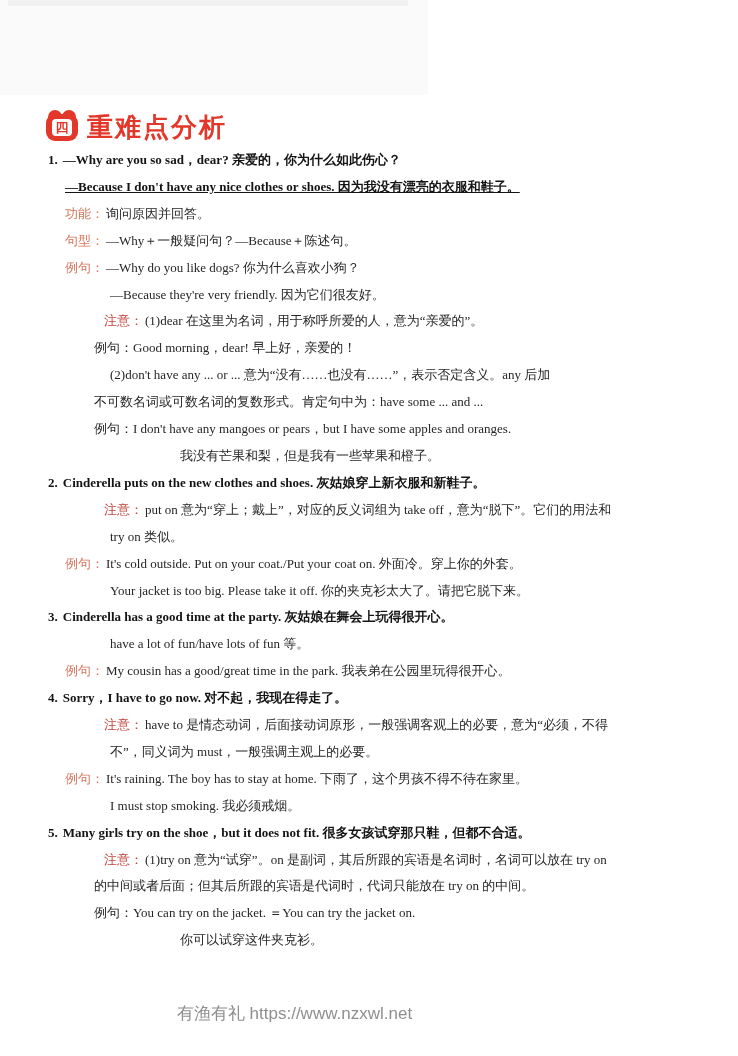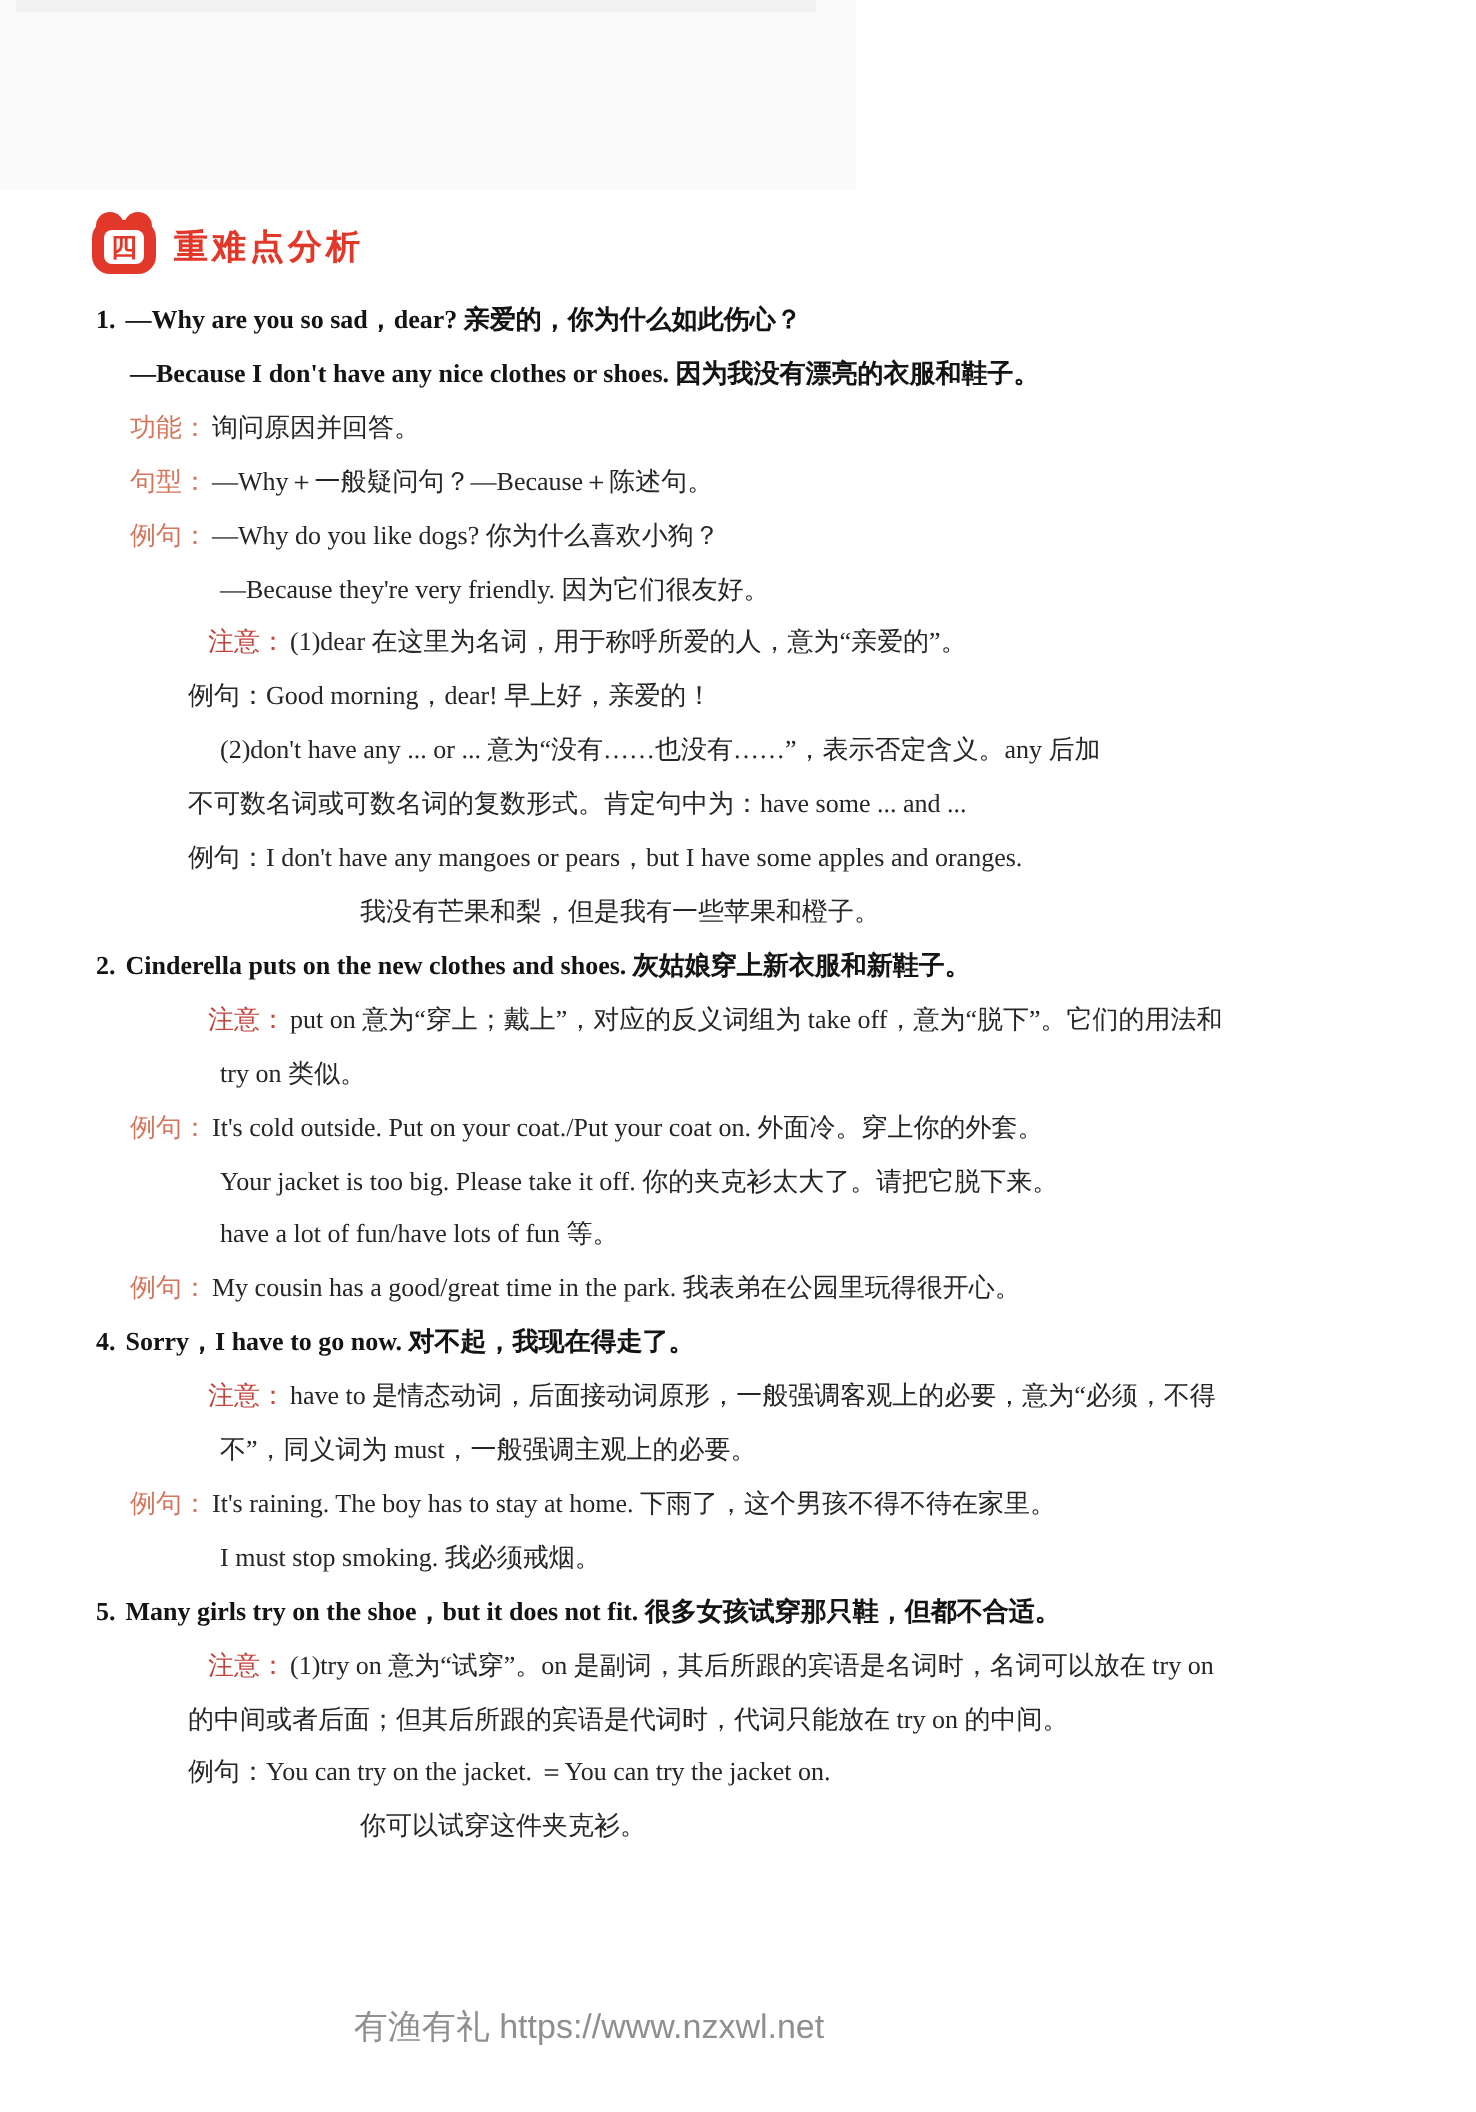--- a/index.html
+++ b/index.html
@@ -14,28 +14,28 @@
 
   
   .sec-header{position:absolute;top:110px;left:46px;display:flex;align-items:center;gap:9px;}
   .badge{position:relative;width:32px;height:27px;background:var(--red);border-radius:9px;flex:0 0 auto;}
   .badge::before,.badge::after{content:"";position:absolute;top:-4px;width:14px;height:14px;
       border-radius:50%;background:var(--red);}
   .badge::before{left:2px;} .badge::after{right:2px;}
   .badge-inner{position:absolute;left:6px;right:6px;top:5px;bottom:5px;background:#fff;border-radius:4px;
       display:flex;align-items:center;justify-content:center;z-index:1;
       color:var(--red);font-weight:bold;font-size:13px;font-family:"Liberation Sans",sans-serif;}
-  .sec-title{font-size:17px;font-weight:bold;color:var(--red);letter-spacing:2px;
+  .sec-title{font-size:26px;font-weight:bold;color:var(--red);letter-spacing:2px;
       font-family:"Liberation Sans",sans-serif;}
 
   
   .content{position:absolute;top:147px;left:0;width:738px;}
   .line{line-height:26.9px;font-size:13px;white-space:nowrap;}
   .l-head{margin-left:48px;font-weight:bold;color:#141414;}
-  .l-head2{margin-left:65px;font-weight:bold;color:#141414;}
+  .l-head2{margin-left:65px;font-weight:bold;color:#141414;text-decoration:underline;}
   .l-label{margin-left:65px;}
   .ind-2{margin-left:110px;}
   .ind-3{margin-left:94px;}
   .ind-4{margin-left:180px;}
   .lab{margin-right:2px;}
   .label-accent{color:var(--accent);}
   .label-note{color:var(--note);margin-left:39px;}
   .num{margin-right:5px;}
 
   
@@ -67,20 +67,21 @@
       <div class="line ind-3"><span>例句：Good morning，dear! 早上好，亲爱的！</span></div>
       <div class="line ind-2"><span>(2)don't have any ... or ... 意为“没有……也没有……”，表示否定含义。any 后加</span></div>
       <div class="line ind-3"><span>不可数名词或可数名词的复数形式。肯定句中为：have some ... and ...</span></div>
       <div class="line ind-3"><span>例句：I don't have any mangoes or pears，but I have some apples and oranges.</span></div>
       <div class="line ind-4"><span>我没有芒果和梨，但是我有一些苹果和橙子。</span></div>
       <div class="line l-head"><span class="num">2.</span><span>Cinderella puts on the new clothes and shoes. 灰姑娘穿上新衣服和新鞋子。</span></div>
       <div class="line l-label"><span class="lab label-note">注意：</span><span>put on 意为“穿上；戴上”，对应的反义词组为 take off，意为“脱下”。它们的用法和</span></div>
       <div class="line ind-2"><span>try on 类似。</span></div>
       <div class="line l-label"><span class="lab label-accent">例句：</span><span>It's cold outside. Put on your coat./Put your coat on. 外面冷。穿上你的外套。</span></div>
       <div class="line ind-2"><span>Your jacket is too big. Please take it off. 你的夹克衫太大了。请把它脱下来。</span></div>
+      <div class="line l-head"><span class="num">3.</span><span>Cinderella has a good time at the party. 灰姑娘在舞会上玩得很开心。</span></div>
       <div class="line ind-2"><span>have a lot of fun/have lots of fun 等。</span></div>
       <div class="line l-label"><span class="lab label-accent">例句：</span><span>My cousin has a good/great time in the park. 我表弟在公园里玩得很开心。</span></div>
       <div class="line l-head"><span class="num">4.</span><span>Sorry，I have to go now. 对不起，我现在得走了。</span></div>
       <div class="line l-label"><span class="lab label-note">注意：</span><span>have to 是情态动词，后面接动词原形，一般强调客观上的必要，意为“必须，不得</span></div>
       <div class="line ind-2"><span>不”，同义词为 must，一般强调主观上的必要。</span></div>
       <div class="line l-label"><span class="lab label-accent">例句：</span><span>It's raining. The boy has to stay at home. 下雨了，这个男孩不得不待在家里。</span></div>
       <div class="line ind-2"><span>I must stop smoking. 我必须戒烟。</span></div>
       <div class="line l-head"><span class="num">5.</span><span>Many girls try on the shoe，but it does not fit. 很多女孩试穿那只鞋，但都不合适。</span></div>
       <div class="line l-label"><span class="lab label-note">注意：</span><span>(1)try on 意为“试穿”。on 是副词，其后所跟的宾语是名词时，名词可以放在 try on</span></div>
       <div class="line ind-3"><span>的中间或者后面；但其后所跟的宾语是代词时，代词只能放在 try on 的中间。</span></div>

